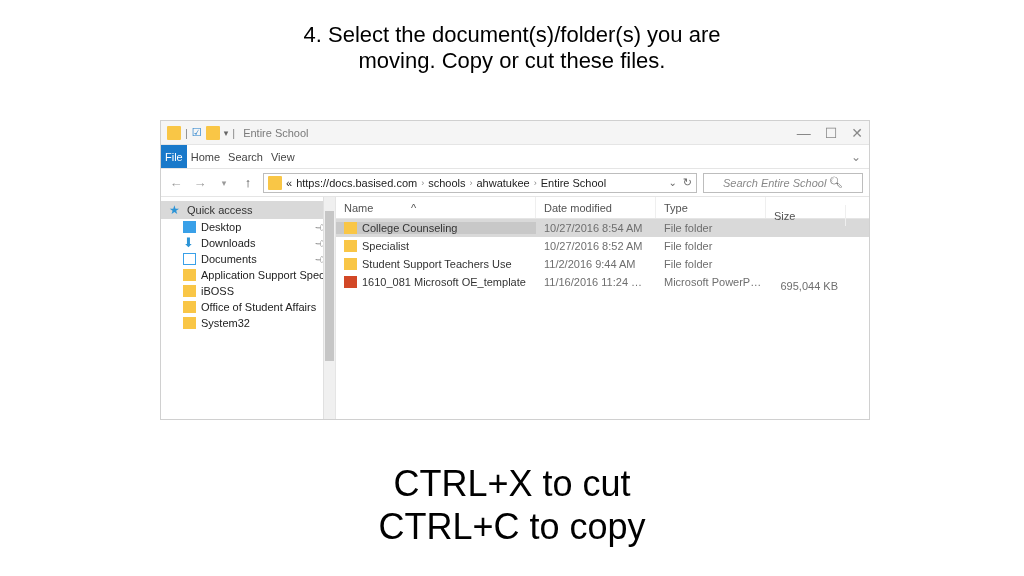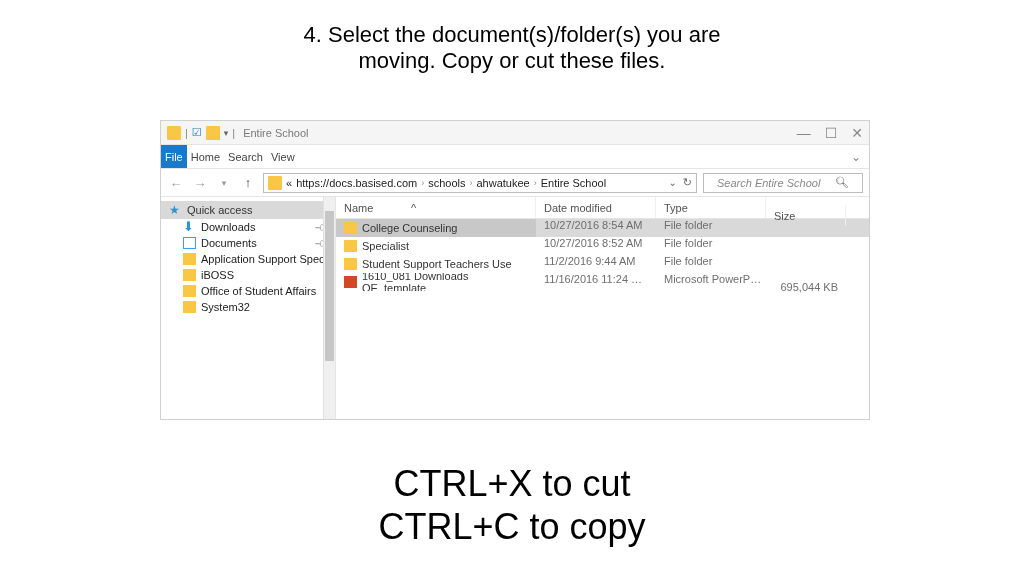--- a/index.html
+++ b/index.html
@@ -83,21 +83,21 @@
   }
   .crumb { color: #222; }
   .crumbsep { color: #888; font-size: 9px; }
   .addr-right { margin-left: auto; display: flex; align-items: center; gap: 6px; color: #666; }
   .searchbox {
     width: 160px;
     height: 20px;
     border: 1px solid #bdbdbd;
     display: flex;
     align-items: center;
-    padding: 0 13px;
+    padding: 0 19px;
     color: #888;
     font-style: italic;
     background: #fff;
   }
   .searchbox .mag { margin-left: auto; font-style: normal; color: #555; }
   .body { display: flex; height: calc(100% - 76px); }
   .sidebar {
     width: 175px;
     border-right: 1px solid #e5e5e5;
     padding: 4px 0;
@@ -138,20 +138,21 @@
   }
   .col { padding: 0 8px; border-right: 1px solid #efefef; height: 100%; display: flex; align-items: center; }
   .col.name { width: 200px; gap: 4px; }
   .col.date { width: 120px; }
   .col.type { width: 110px; }
   .col.size { width: 80px; padding-right: 18px; margin-top: 16px; }
   .rows { }
   .row {
     height: 18px;
     display: flex;
+    align-items: center;
     font-size: 11px;
     color: #333;
   }
   .row.sel { background: #d9d9d9; }
   .row.sel .rname { background: #c8c8c8; }
   .rcell { padding: 0 8px; }
   .rname { width: 200px; display: flex; align-items: center; gap: 5px; overflow: hidden; }
   .rname .icn.pp { background: #d24726; width: 12px; height: 12px; }
   .rdate { width: 120px; color: #6e6e6e; }
   .rtype { width: 110px; color: #6e6e6e; white-space: nowrap; overflow: hidden; }
@@ -226,20 +227,25 @@
     </div>
   </div>
 
   <div class="body">
     <div class="sidebar">
       <div class="sb-group qa">
         <span class="icn star">★</span>
         <span>Quick access</span>
       </div>
       <div class="sb-item">
+        <span class="icn desk"></span>
+        <span>Desktop</span>
+        <span class="pin">📌︎</span>
+      </div>
+      <div class="sb-item">
         <span class="icn dl">⬇</span>
         <span>Downloads</span>
         <span class="pin">📌︎</span>
       </div>
       <div class="sb-item">
         <span class="icn doc"></span>
         <span>Documents</span>
         <span class="pin">📌︎</span>
       </div>
       <div class="sb-item">
@@ -297,21 +303,21 @@
               <span class="icn fold"></span>
               <span>Student Support Teachers Use</span>
             </div>
           <div class="rcell rdate">11/2/2016 9:44 AM</div>
           <div class="rcell rtype">File folder</div>
           <div class="rcell rsize"></div>
         </div>
         <div class="row">
           <div class="rcell rname">
               <span class="icn pp"></span>
-              <span>1610_081 Downloads OE_template</span>
+              <span>1610_081 Microsoft OE_template</span>
             </div>
           <div class="rcell rdate">11/16/2016 11:24 …</div>
           <div class="rcell rtype">Microsoft PowerP…</div>
           <div class="rcell rsize">695,044 KB</div>
         </div>
       </div>
     </div>
   </div>
 </div>
 

